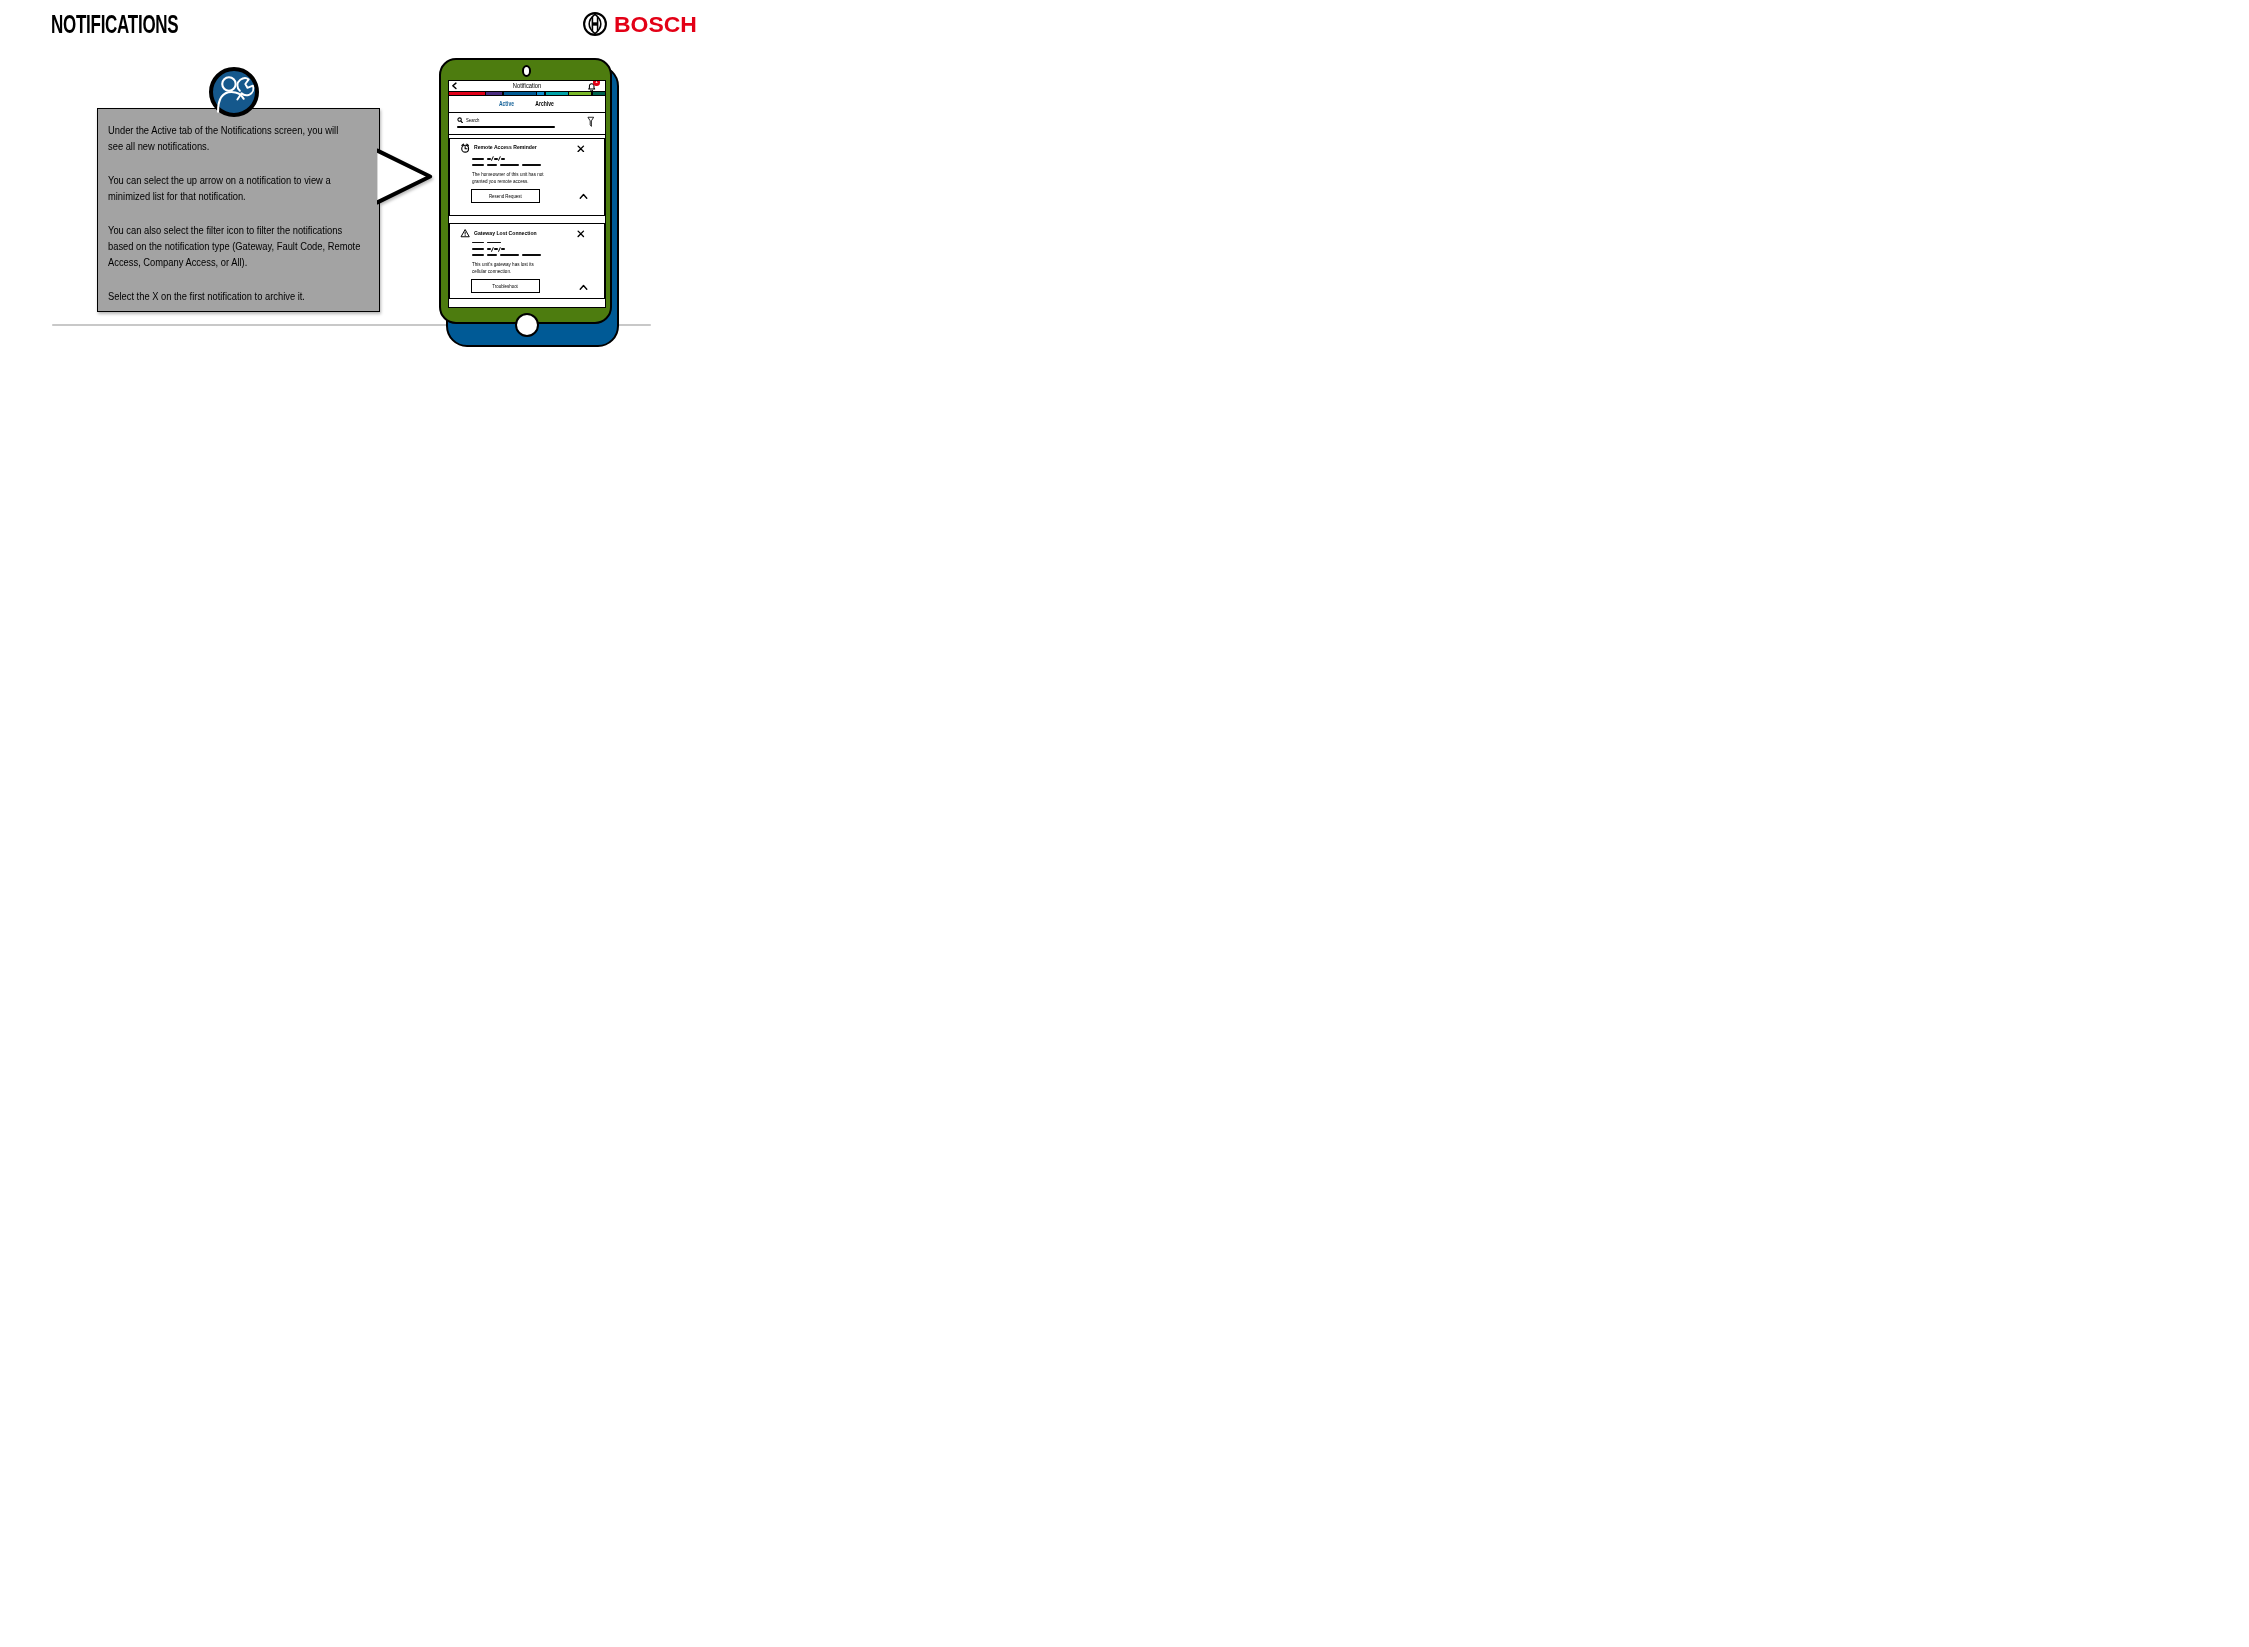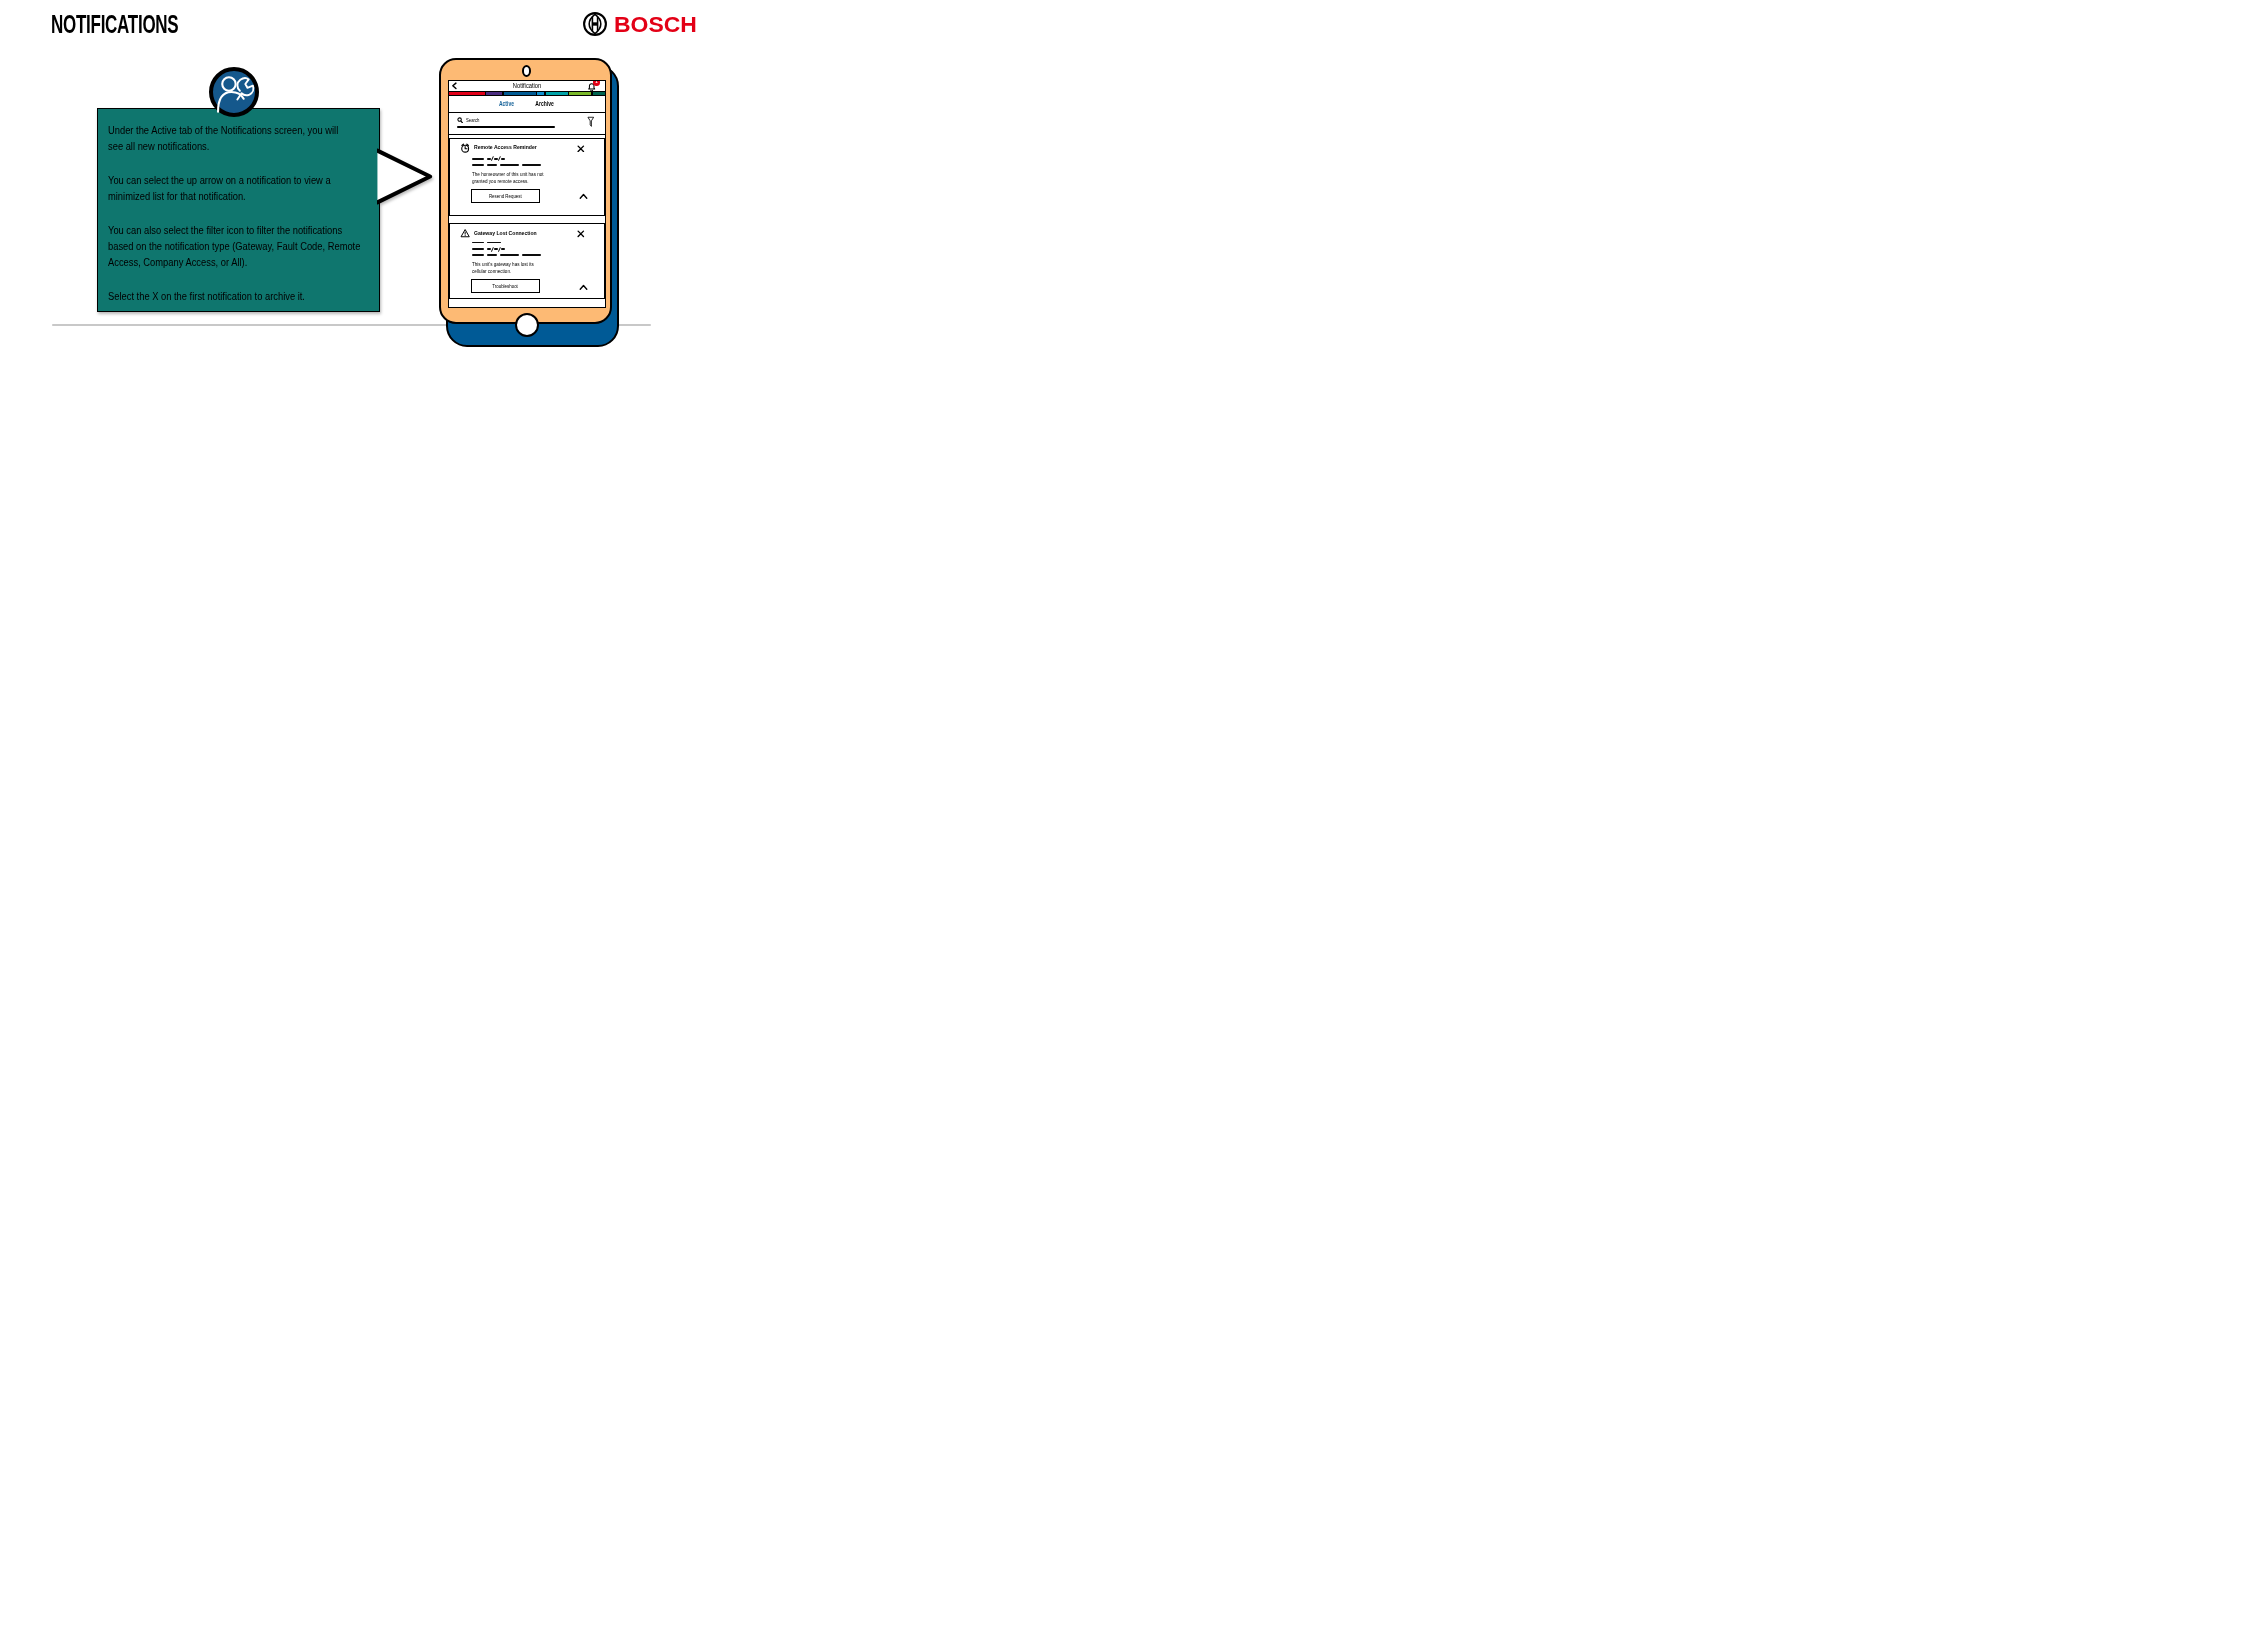--- a/index.html
+++ b/index.html
@@ -10,36 +10,36 @@
   .page-title{position:absolute;left:51px;top:10px;font-size:25px;font-weight:700;
               letter-spacing:-0.4px;transform:scaleX(.68);transform-origin:left top;white-space:nowrap;}
   .brand{position:absolute;right:10.3px;top:10.8px;display:flex;align-items:center;gap:6.3px;}
   .brand-name{font-size:22.5px;font-weight:700;color:#E30016;letter-spacing:0;transform:scaleX(1.02);transform-origin:left center;}
 
   
   .gray-line{position:absolute;left:52px;top:324px;width:599px;height:1.8px;border-radius:0.9px;background:#C8C8C8;}
 
   
   .bubble-wrap{position:absolute;left:0;top:0;filter:drop-shadow(1.3px 2.2px 1.8px rgba(0,0,0,.28));}
-  .bubble{position:absolute;left:97px;top:108px;width:283px;height:204px;background:#0f766e;
+  .bubble{position:absolute;left:97px;top:108px;width:283px;height:204px;background:#a3a3a3;
           border:1.8px solid #000;box-sizing:border-box;}
   .bubble-tail{position:absolute;left:377px;top:147px;}
   .bubble-text{position:absolute;left:10px;top:12.6px;width:125%;transform:scaleX(.8);
                transform-origin:left top;font-size:11.7px;line-height:16px;}
   .bubble-text p{margin:0 0 18px 0;white-space:pre-line;}
 
   
   .person-circle{position:absolute;left:209px;top:67px;width:50px;height:50px;border-radius:50%;
                  background:#15588C;border:4px solid #000;box-sizing:border-box;z-index:5;}
 
   
   .phone{position:absolute;left:439px;top:58px;width:180px;height:289px;}
   .phone-back{position:absolute;left:7.2px;top:7.2px;width:173px;height:282px;background:#005A96;
               border:2.7px solid #000;border-radius:21px;box-sizing:border-box;}
-  .phone-front{position:absolute;left:0;top:0;width:173px;height:266px;background:#fdba74;
+  .phone-front{position:absolute;left:0;top:0;width:173px;height:266px;background:#4d7c0f;
                border:2.7px solid #000;border-radius:17px;box-sizing:border-box;}
   .camera{position:absolute;left:81px;top:4.5px;width:9.4px;height:12px;border-radius:50%;
           background:#fff;border:2.2px solid #000;box-sizing:border-box;}
   .home-button{position:absolute;left:74px;top:253px;width:24px;height:24px;border-radius:50%;
                background:#fff;border:2.7px solid #000;box-sizing:border-box;}
 
   
   .screen{position:absolute;left:6.7px;top:20px;width:158px;height:228px;background:#fff;
           border:1.8px solid #000;box-sizing:border-box;overflow:hidden;}
   .scr-header{position:relative;height:10px;}

